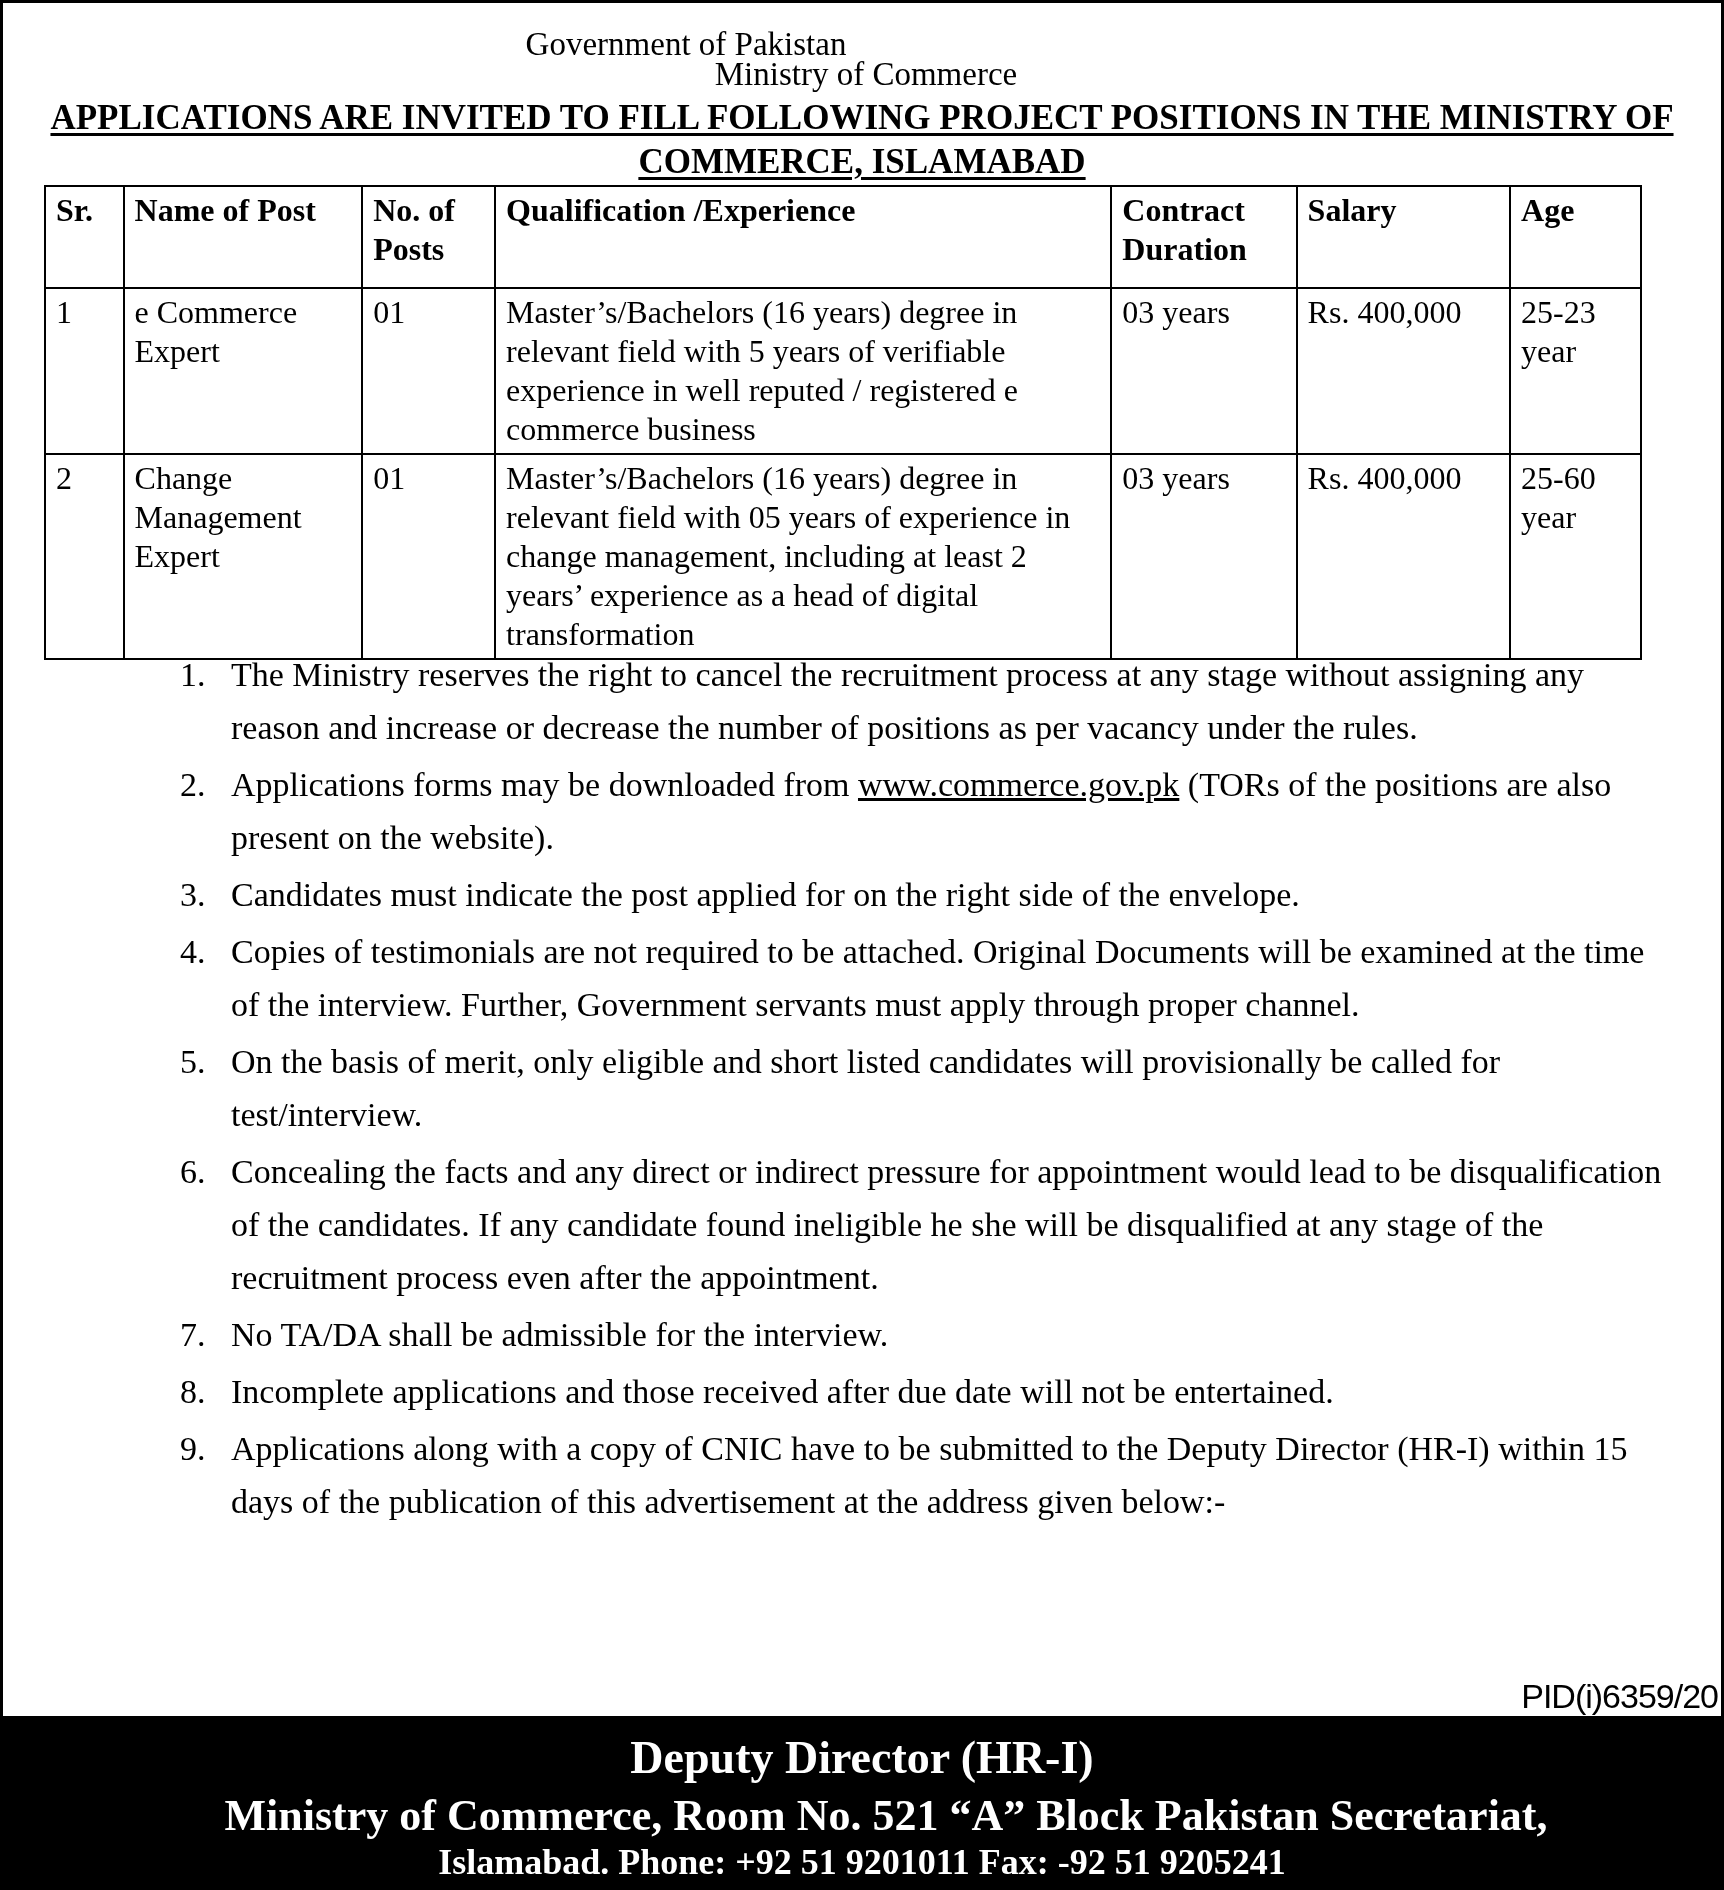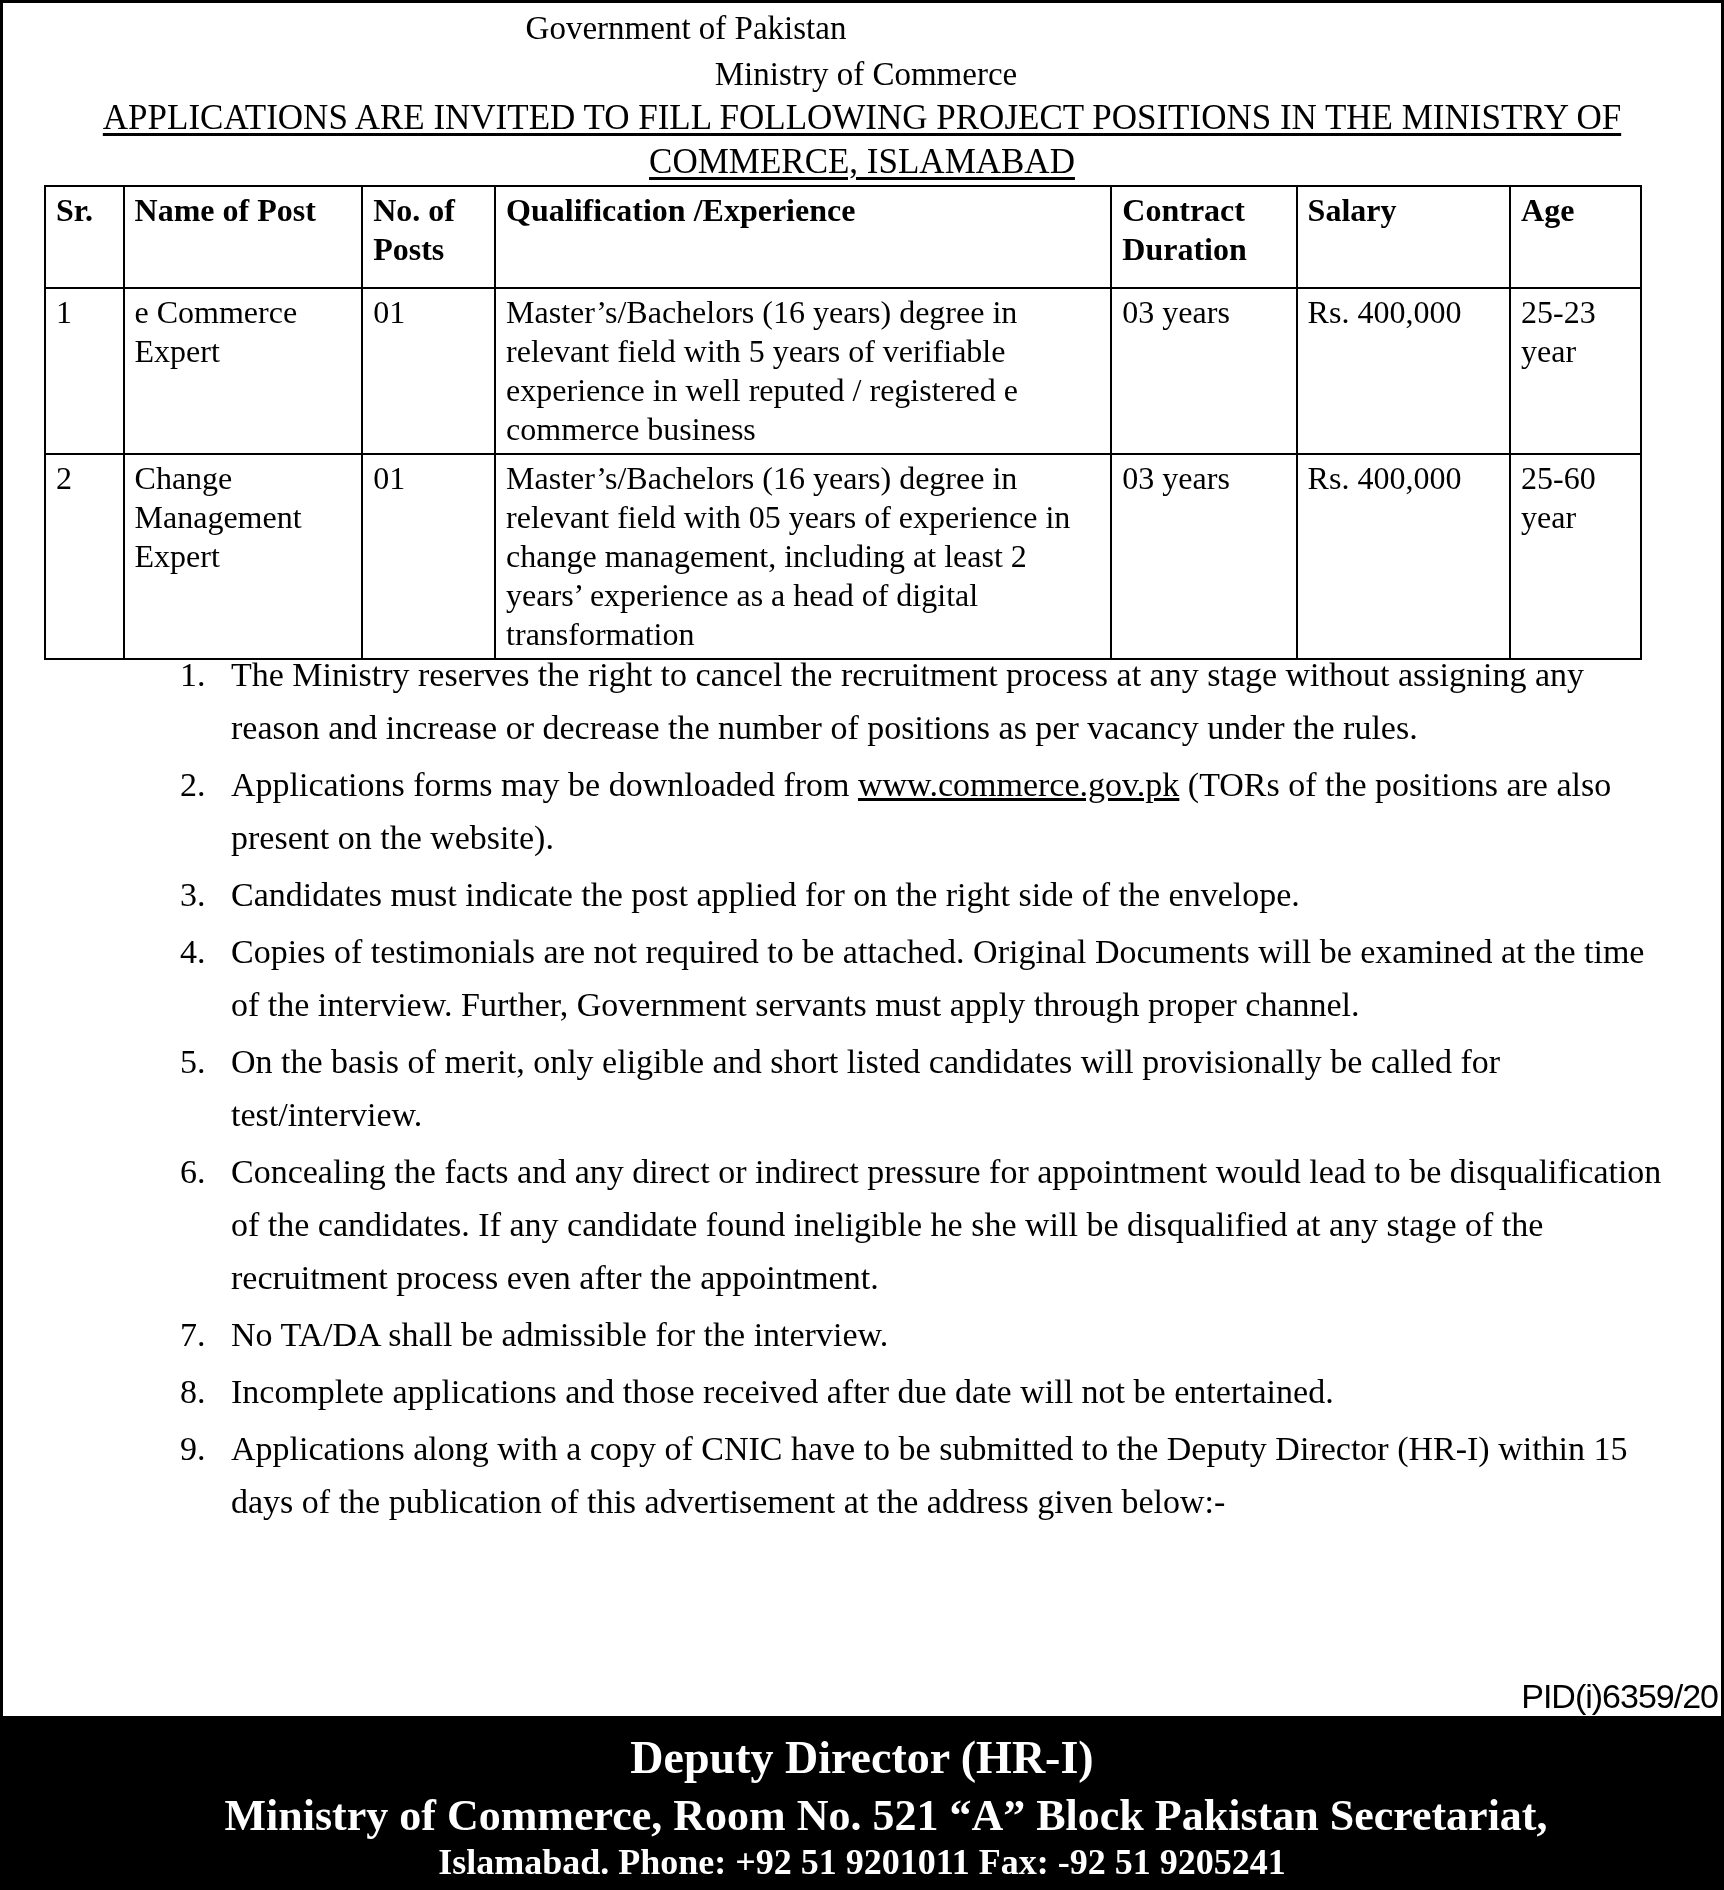--- a/index.html
+++ b/index.html
@@ -1,23 +1,23 @@
 <!DOCTYPE html>
 <html><head>
 <meta charset="utf-8">
 <style>
   html, body { margin: 0; padding: 0; }
   body { width: 1724px; height: 1890px; background: #ffffff; position: relative; overflow: hidden;
          font-family: "Liberation Serif", "DejaVu Serif", serif; color: #000; }
   .frame { position: absolute; left: 0; top: 0; width: 1724px; height: 1890px; box-sizing: border-box;
            border: 3px solid #000; }
-  .gov { position: absolute; top: 8px; left: 0; width: 1372px; text-align: center; font-size: 33px; line-height: 40px; }
+  .gov { position: absolute; top: 24px; left: 0; width: 1372px; text-align: center; font-size: 33px; line-height: 40px; }
   .ministry { position: absolute; top: 54px; left: 4px; width: 1724px; text-align: center; font-size: 33px; line-height: 40px; }
   .heading { position: absolute; top: 96px; left: 0; width: 1724px; text-align: center; font-size: 35px; line-height: 44px;
-             font-weight: normal; }
+             font-weight: bold; }
   .heading span { text-decoration: underline; text-decoration-thickness: 3px; text-underline-offset: 4px; }
   table.posts { position: absolute; top: 185px; left: 44px; width: 1598px; border-collapse: collapse; }
   table.posts th, table.posts td { border: 2px solid #000; vertical-align: top; text-align: left;
                                    font-size: 32px; line-height: 39px; padding: 4px 10px; }
   table.posts th { font-weight: bold; height: 92px; }
   td.qual { text-align: justify; }
   .c-sr { width: 56px; } .c-name { width: 215px; } .c-no { width: 110px; } .c-qual { width: 590px; }
   .c-dur { width: 162px; } .c-sal { width: 190px; } .c-age { width: 108px; margin-left: 46px; }
   ol.notes { position: absolute; top: 648px; left: 180px; width: 1500px; margin: 0; padding: 0; list-style: none;
              font-size: 34px; line-height: 53px; }

